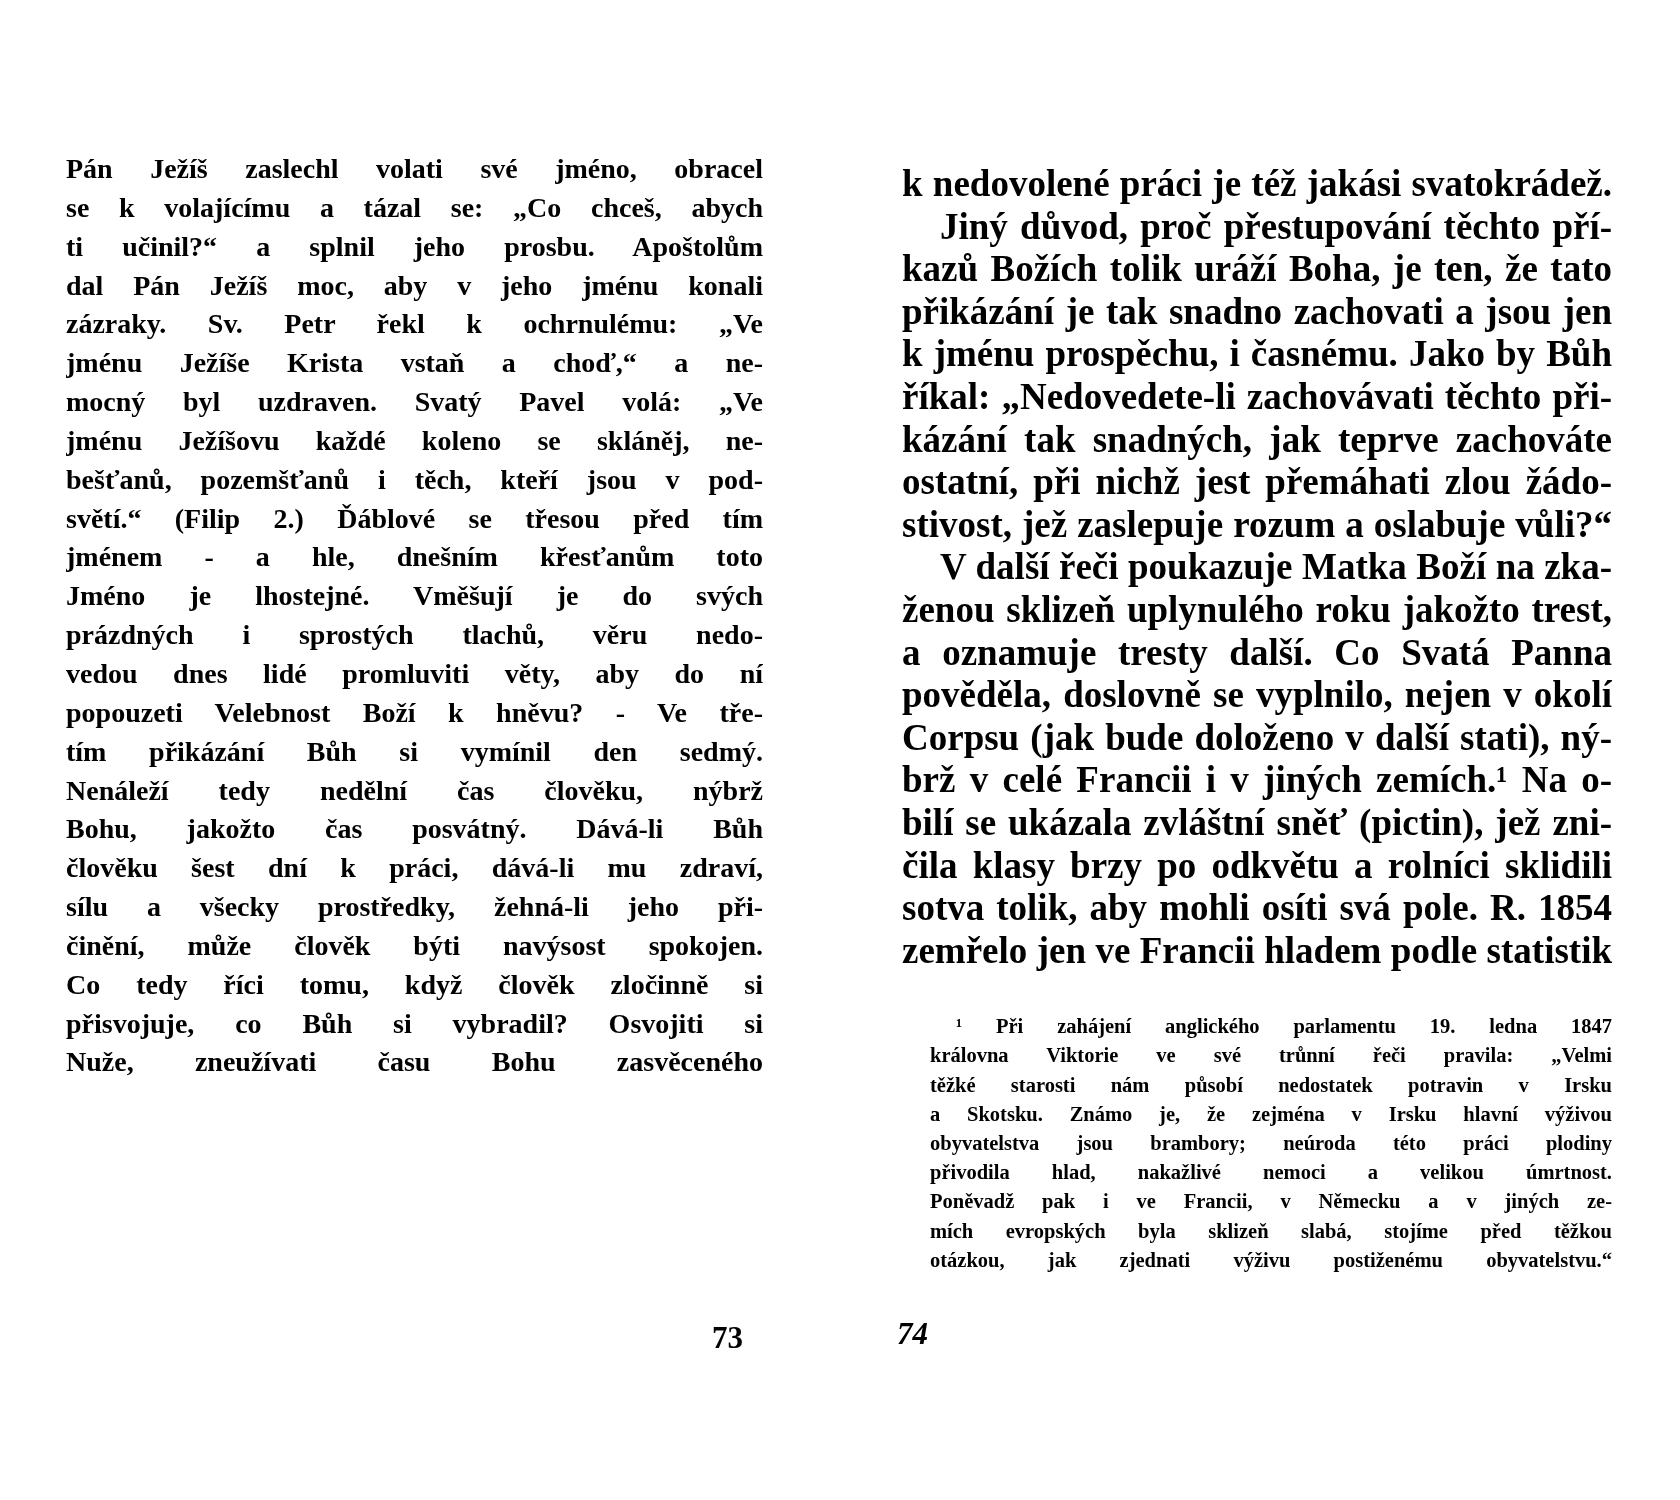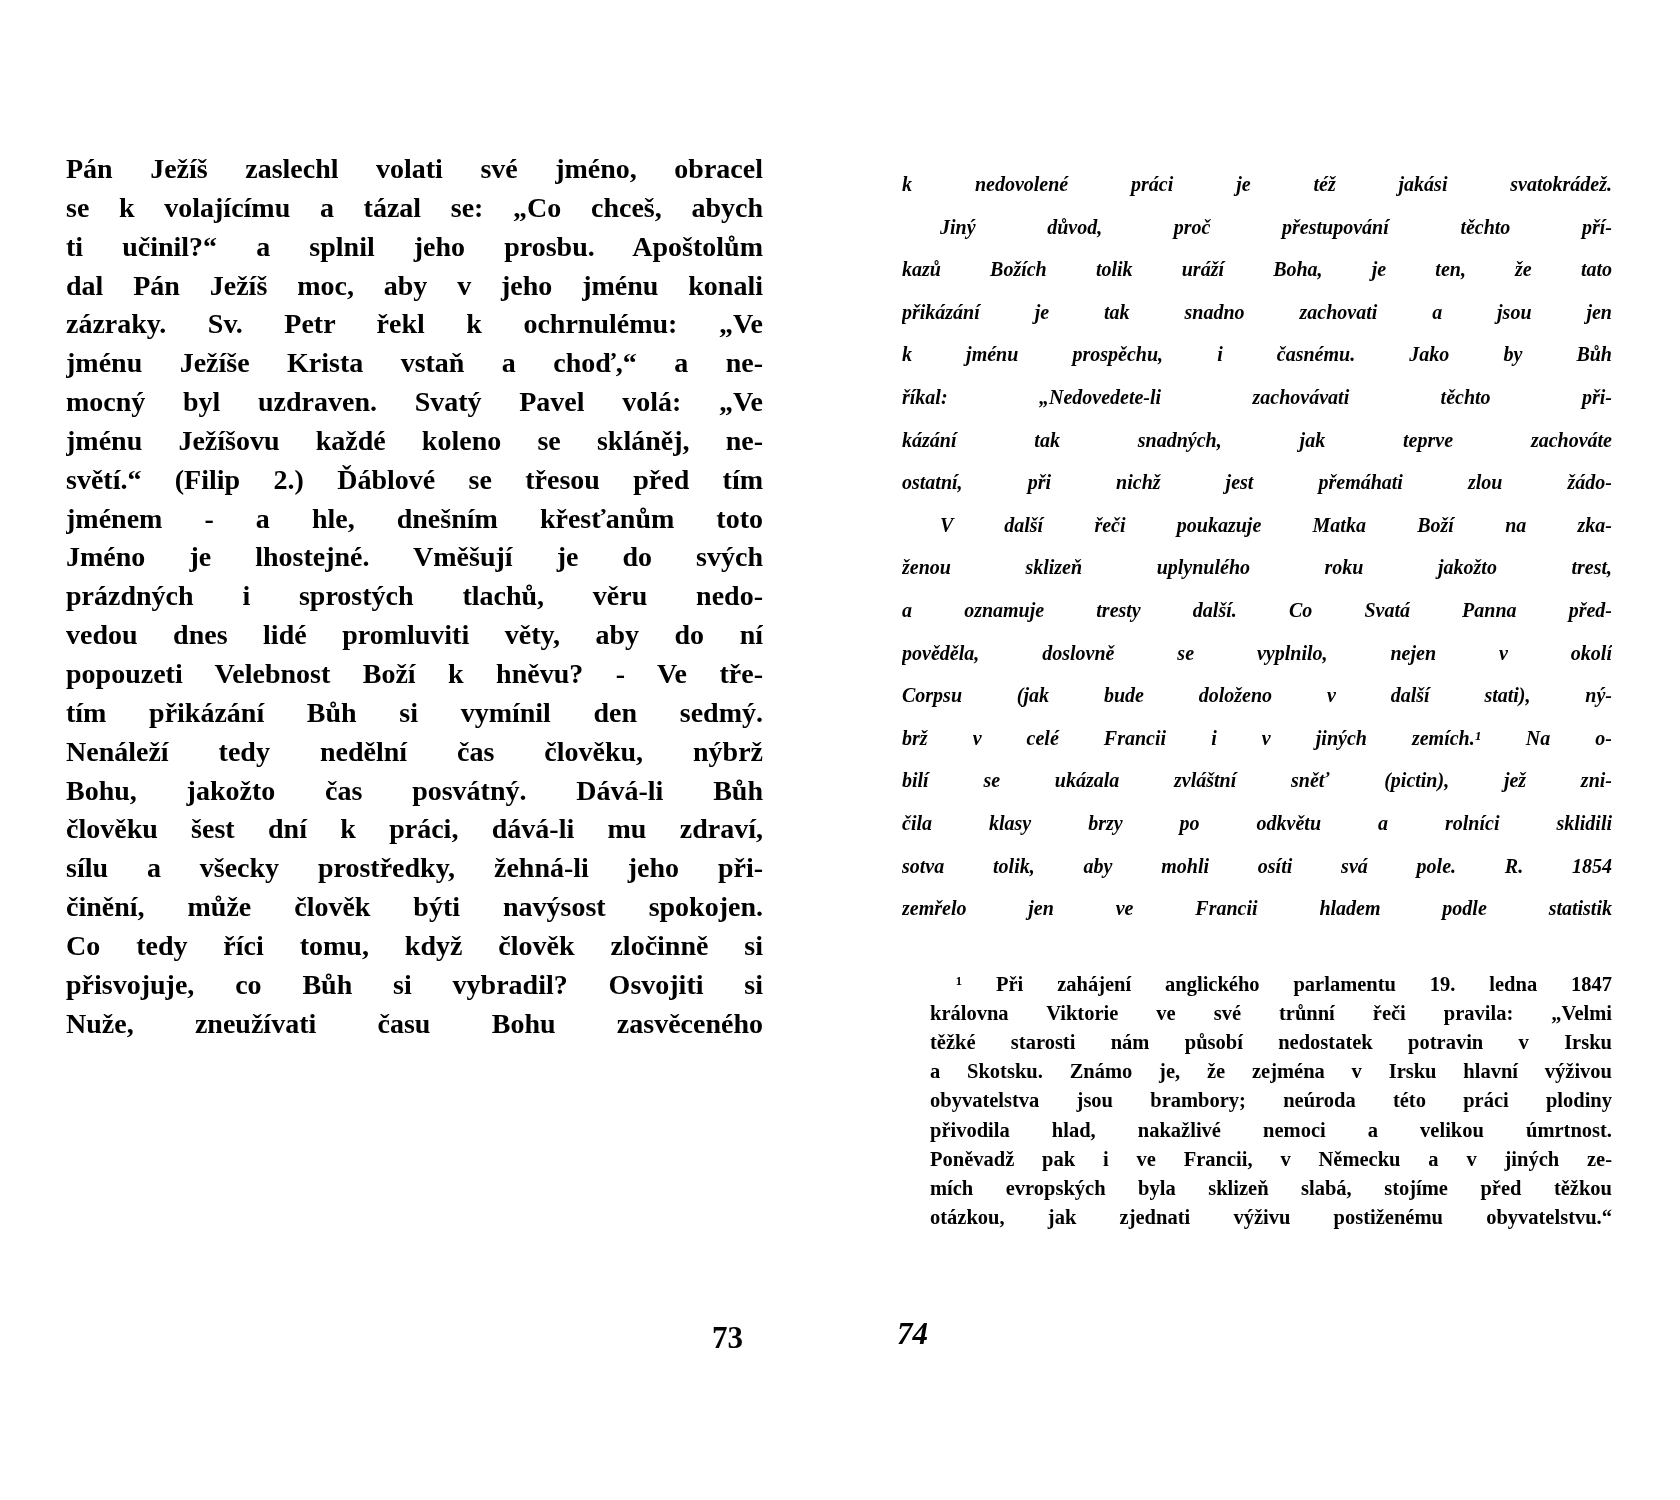--- a/index.html
+++ b/index.html
@@ -37,24 +37,23 @@
     text-justify: inter-word;
     overflow: hidden;
     white-space: normal;
   }
   .col-left .line {
     font-size: 28px;
     height: 38.85px;
     line-height: 38.85px;
   }
   .col-right .body .line {
-    font-size: 20px;
+    font-size: 37px;
     height: 42.6px;
     line-height: 42.6px;
-    font-style: italic;
   }
   .line.indent {
     padding-left: 38px;
   }
   .footnote {
     margin-top: 40px;
   }
   .footnote .line {
     font-size: 20.5px;
     height: 29.2px;
@@ -87,20 +86,21 @@
 
   <section class="col col-left">
     <div class="line">Pán Ježíš zaslechl volati své jméno, obracel</div>
     <div class="line">se k volajícímu a tázal se: „Co chceš, abych</div>
     <div class="line">ti učinil?“ a splnil jeho prosbu. Apoštolům</div>
     <div class="line">dal Pán Ježíš moc, aby v jeho jménu konali</div>
     <div class="line">zázraky. Sv. Petr řekl k ochrnulému: „Ve</div>
     <div class="line">jménu Ježíše Krista vstaň a choď,“ a ne-</div>
     <div class="line">mocný byl uzdraven. Svatý Pavel volá: „Ve</div>
     <div class="line">jménu Ježíšovu každé koleno se skláněj, ne-</div>
+    <div class="line">bešťanů, pozemšťanů i těch, kteří jsou v pod-</div>
     <div class="line">světí.“ (Filip 2.) Ďáblové se třesou před tím</div>
     <div class="line">jménem - a hle, dnešním křesťanům toto</div>
     <div class="line">Jméno je lhostejné. Vměšují je do svých</div>
     <div class="line">prázdných i sprostých tlachů, věru nedo-</div>
     <div class="line">vedou dnes lidé promluviti věty, aby do ní</div>
     <div class="line">popouzeti Velebnost Boží k hněvu? - Ve tře-</div>
     <div class="line">tím přikázání Bůh si vymínil den sedmý.</div>
     <div class="line">Nenáleží tedy nedělní čas člověku, nýbrž</div>
     <div class="line">Bohu, jakožto čas posvátný. Dává-li Bůh</div>
     <div class="line">člověku šest dní k práci, dává-li mu zdraví,</div>
@@ -114,20 +114,21 @@
   <section class="col col-right">
     <div class="body">
       <div class="line">k nedovolené práci je též jakási svatokrádež.</div>
       <div class="line indent">Jiný důvod, proč přestupování těchto pří-</div>
       <div class="line">kazů Božích tolik uráží Boha, je ten, že tato</div>
       <div class="line">přikázání je tak snadno zachovati a jsou jen</div>
       <div class="line">k jménu prospěchu, i časnému. Jako by Bůh</div>
       <div class="line">říkal: „Nedovedete-li zachovávati těchto při-</div>
       <div class="line">kázání tak snadných, jak teprve zachováte</div>
       <div class="line">ostatní, při nichž jest přemáhati zlou žádo-</div>
+      <div class="line">stivost, jež zaslepuje rozum a oslabuje vůli?“</div>
       <div class="line indent">V další řeči poukazuje Matka Boží na zka-</div>
       <div class="line">ženou sklizeň uplynulého roku jakožto trest,</div>
       <div class="line">a oznamuje tresty další. Co Svatá Panna před-</div>
       <div class="line">pověděla, doslovně se vyplnilo, nejen v okolí</div>
       <div class="line">Corpsu (jak bude doloženo v další stati), ný-</div>
       <div class="line">brž v celé Francii i v jiných zemích.¹ Na o-</div>
       <div class="line">bilí se ukázala zvláštní sněť (pictin), jež zni-</div>
       <div class="line">čila klasy brzy po odkvětu a rolníci sklidili</div>
       <div class="line">sotva tolik, aby mohli osíti svá pole. R. 1854</div>
       <div class="line">zemřelo jen ve Francii hladem podle statistik</div>

